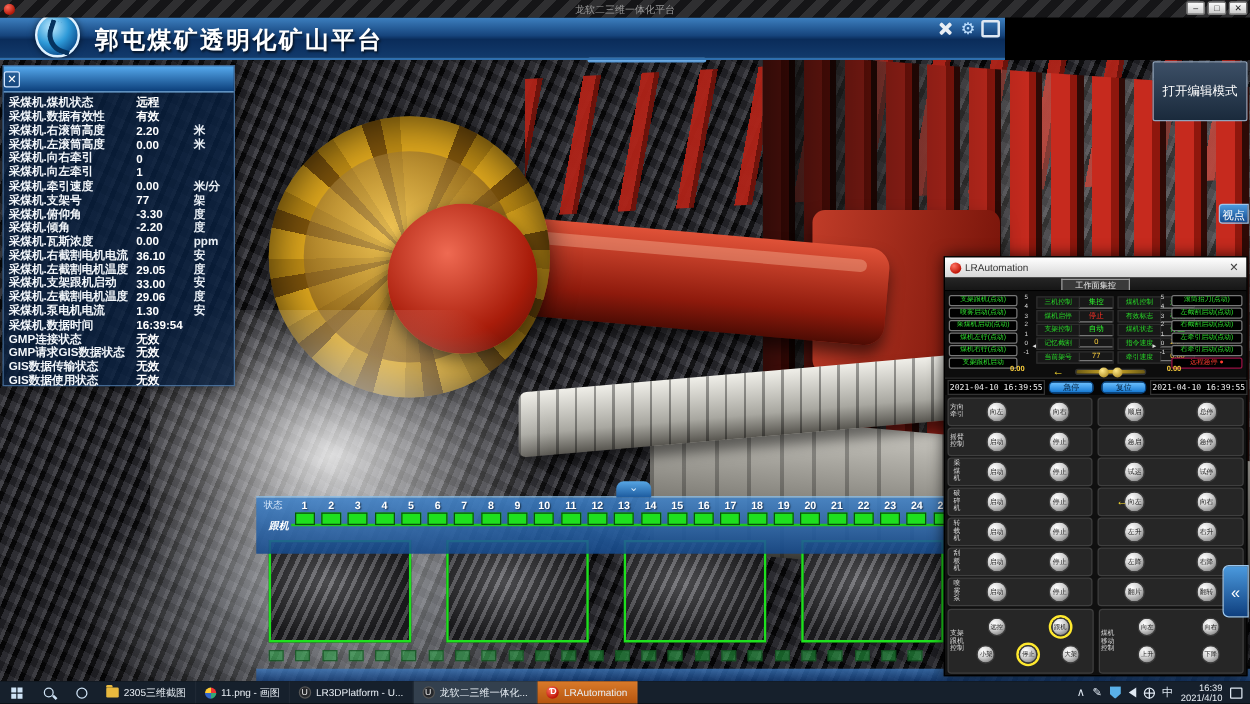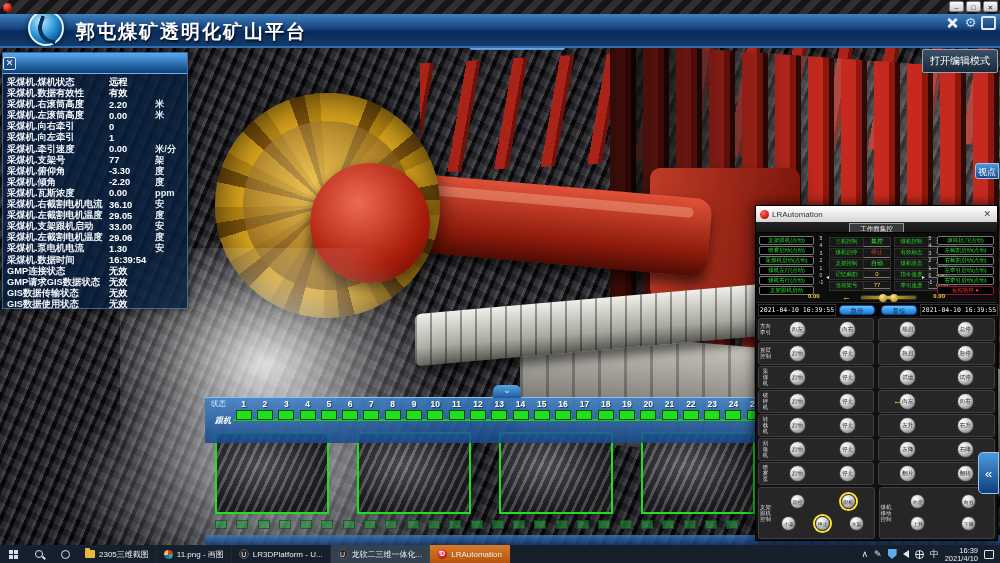--- a/index.html
+++ b/index.html
@@ -13,21 +13,21 @@
     background:repeating-linear-gradient(135deg,#2f2f31 0 7px,#151517 7px 14px);
     display:flex;align-items:center;}
   #tb-logo{width:9px;height:9px;border-radius:50%;margin-left:3px;
     background:radial-gradient(circle at 35% 30%,#ff6a5a,#b01808 70%);}
   #tb-title{position:absolute;left:0;right:0;text-align:center;font-size:8px;color:#9a9a9a;}
   .wbtns{position:absolute;right:2px;top:1px;display:flex;gap:2px;}
   .wbtn{width:15px;height:11px;font-size:7px;line-height:11px;text-align:center;color:#222;
     background:linear-gradient(#fdfdfd,#c9c9c9);border:1px solid #7a7a7a;border-radius:2px;}
 
   
-  #navbar{position:absolute;left:0;top:14px;width:1000px;height:34px;z-index:49;
+  #navbar{position:absolute;left:0;top:14px;width:804px;height:34px;z-index:49;
     background:linear-gradient(#3d80c0,#16447c 45%,#0a2c5a 55%,#123a6c);
     border-bottom:2px solid #2f6fae;}
   #brand-logo{position:absolute;left:28px;top:-4px;width:36px;height:36px;border-radius:50%;
     background:radial-gradient(circle at 35% 30%,#bfeaff,#2e9ad8 45%,#0a4a8a 80%);
     border:2px solid #dff2ff;box-shadow:0 0 6px rgba(0,0,0,.6);}
   #brand-logo:after{content:"";position:absolute;left:7px;top:6px;width:18px;height:20px;
     border-left:4px solid #05335f;border-bottom:4px solid #05335f;border-radius:0 0 0 16px;transform:rotate(18deg);}
   #brand-title{position:absolute;left:76px;top:5px;font-size:19px;font-weight:bold;letter-spacing:2px;
     color:#fff;text-shadow:1px 2px 2px rgba(0,0,0,.7);}
   #nav-items{position:absolute;left:238px;top:0;height:34px;display:flex;align-items:center;gap:27px;}
@@ -36,21 +36,21 @@
   .nav-item.active{color:#ffa21a;}
   #nav-tools{position:absolute;right:4px;top:2px;display:flex;gap:3px;}
   .tool-ic{width:15px;height:14px;position:relative;}
   .tool-ic .bar{position:absolute;left:6px;top:1px;width:3px;height:12px;background:#e8eef4;border-radius:1px;}
   .tool-ic .bar.r1{transform:rotate(45deg);}
   .tool-ic .bar.r2{transform:rotate(-45deg);}
   #gear-ic{color:#bfe0ff;font-size:13px;line-height:14px;text-align:center;}
   #screen-ic{border:2px solid #dfe8f2;border-radius:2px;}
   #nav-subtab{position:absolute;left:470px;top:46px;width:95px;height:4px;
     background:linear-gradient(#9fd0f8,#4b8fd0);border-radius:2px;z-index:48;}
-  #editmode-btn{position:absolute;right:2px;top:49px;z-index:48;padding:4px 7px;font-size:10px;color:#fff;
+  #editmode-btn{position:absolute;right:2px;top:49px;z-index:48;padding:16px 7px;font-size:10px;color:#fff;
     background:linear-gradient(#3c4f66,#1a2a3c);border:1px solid #8fa4bc;border-radius:2px;cursor:pointer;}
   #viewpoint-tab{position:absolute;right:1px;top:163px;z-index:48;width:24px;height:16px;font-size:9px;
     text-align:center;line-height:16px;color:#fff;
     background:linear-gradient(#4b9ade,#14498c);border:1px solid #9cc6ec;border-radius:3px 0 0 3px;cursor:pointer;}
 
   
   #scene{position:absolute;left:0;top:48px;width:1000px;height:497px;z-index:1;background:#0c0c0e;overflow:hidden;}
   .rock{position:absolute;left:0;top:0;width:1000px;height:497px;
     background-image:
      repeating-linear-gradient(113deg,rgba(88,88,94,.45) 0 3px,rgba(0,0,0,.65) 3px 7px,rgba(46,46,52,.5) 7px 12px),
@@ -764,20 +764,21 @@
       <div class="tool-ic" id="gear-ic">⚙</div>
       <div class="tool-ic" id="screen-ic"></div>
     </div>
   </div>
   <div id="nav-subtab"></div>
   <div id="editmode-btn">打开编辑模式</div>
   <div id="viewpoint-tab">视点</div>
 
   <div id="titlebar">
     <div id="tb-logo"></div>
+    <div id="tb-title">龙软二三维一体化平台</div>
     <div class="wbtns">
       <div class="wbtn">–</div>
       <div class="wbtn">□</div>
       <div class="wbtn">✕</div>
     </div>
   </div>
 
   <div id="taskbar">
     <div class="tb-ibtn">
       <div class="win-ic">

